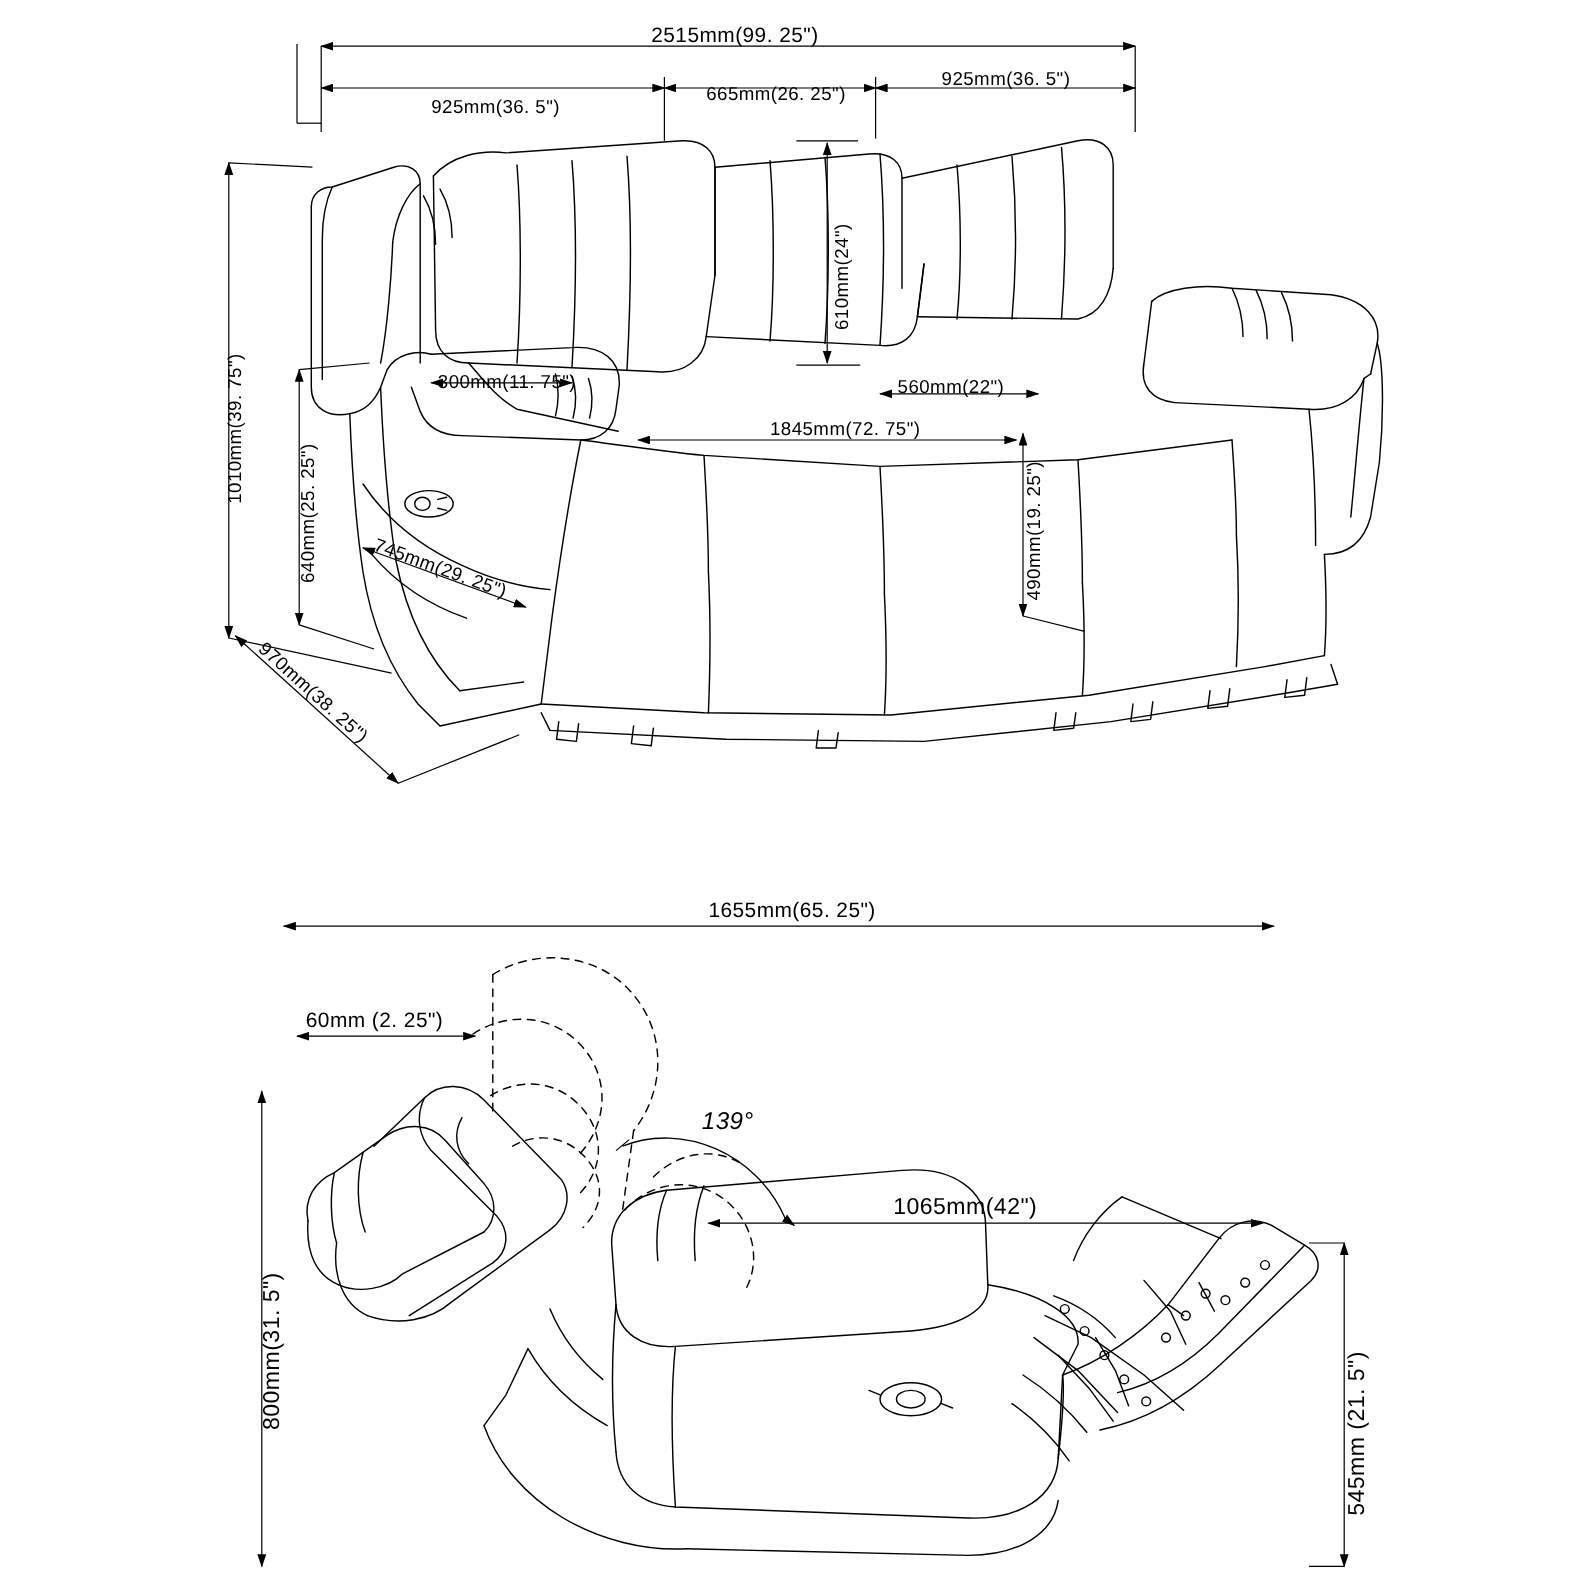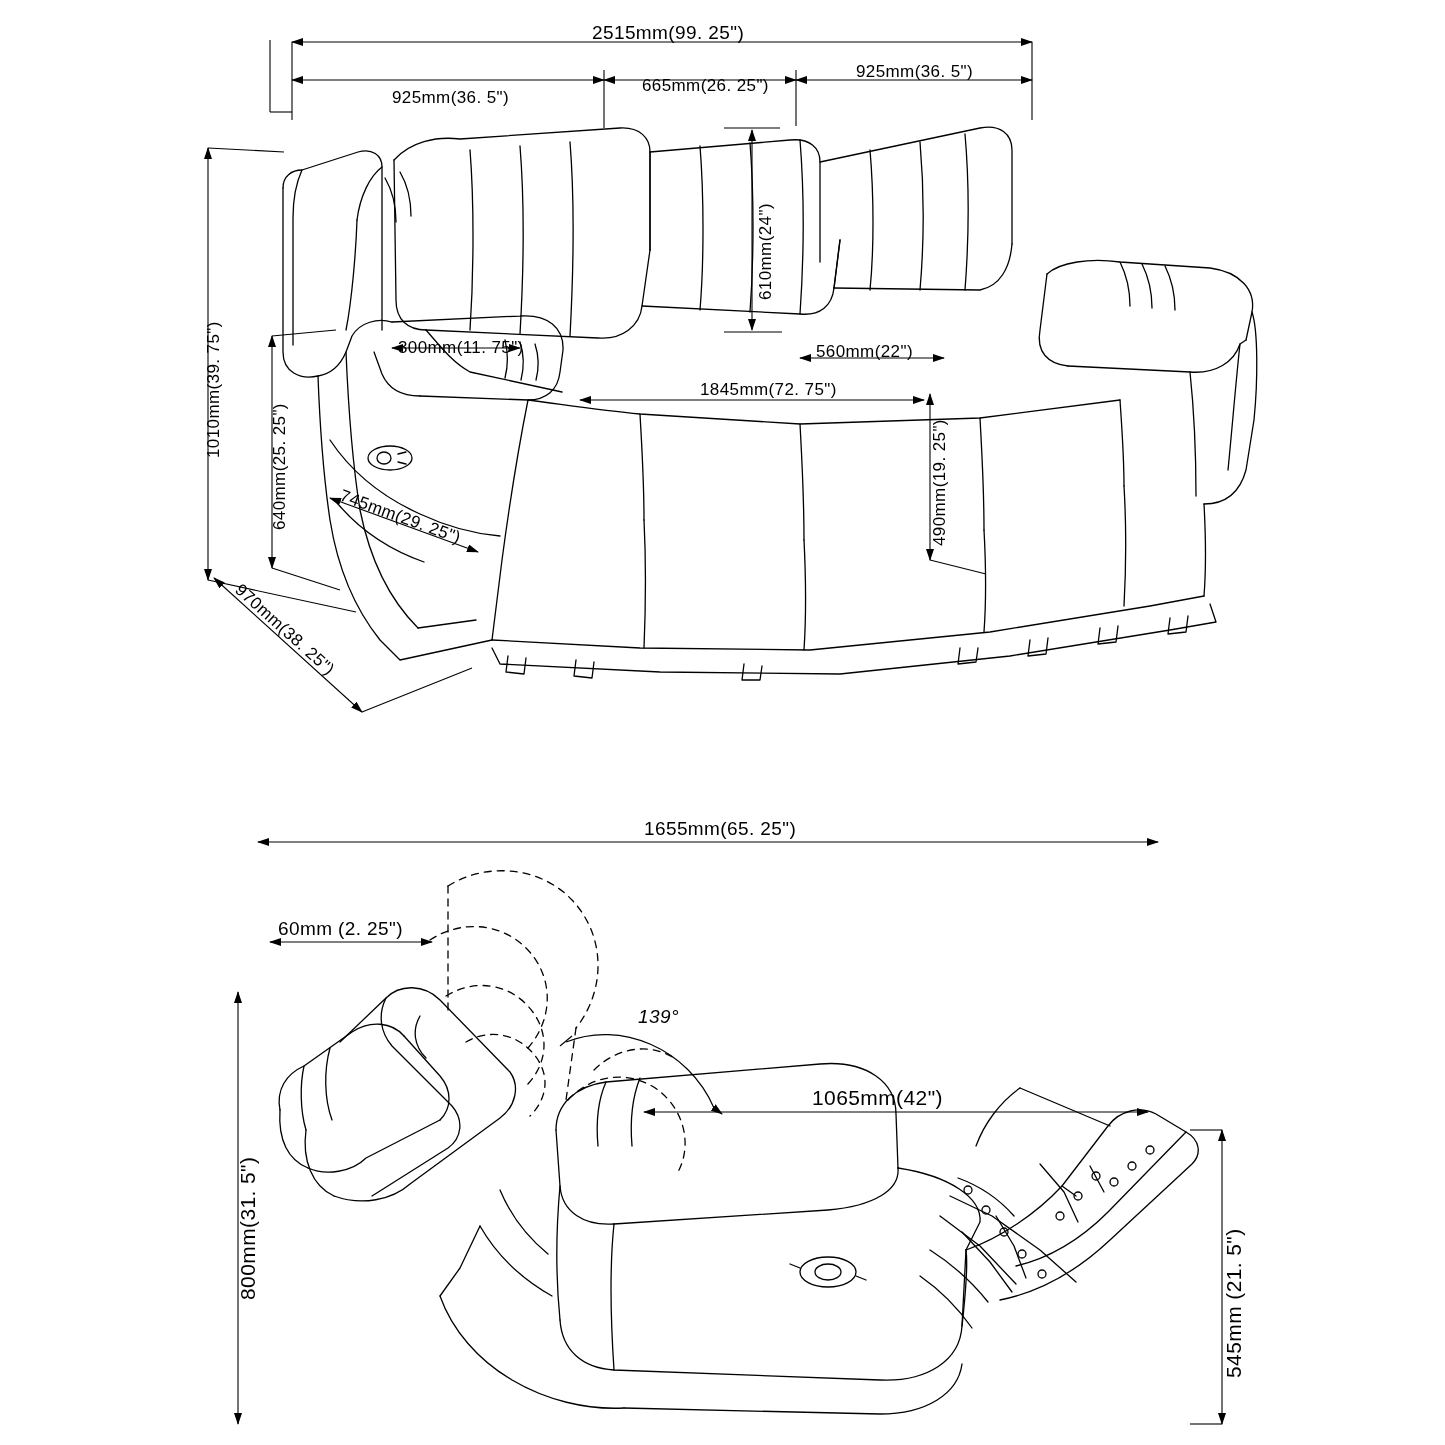--- a/index.html
+++ b/index.html
@@ -34,21 +34,21 @@
     letter-spacing: 0.4px;
     white-space: nowrap;
     color: #000;
   }
   .rot90 {
     transform-origin: 0 0;
     transform: rotate(-90deg);
   }
   .angle-label {
     font-style: italic;
-    font-size: 19px;
+    font-size: 22px;
   }
   .big {
     font-size: 19px;
   }
 </style>
 </head>
 <body>
 
 <div id="stage">
 

